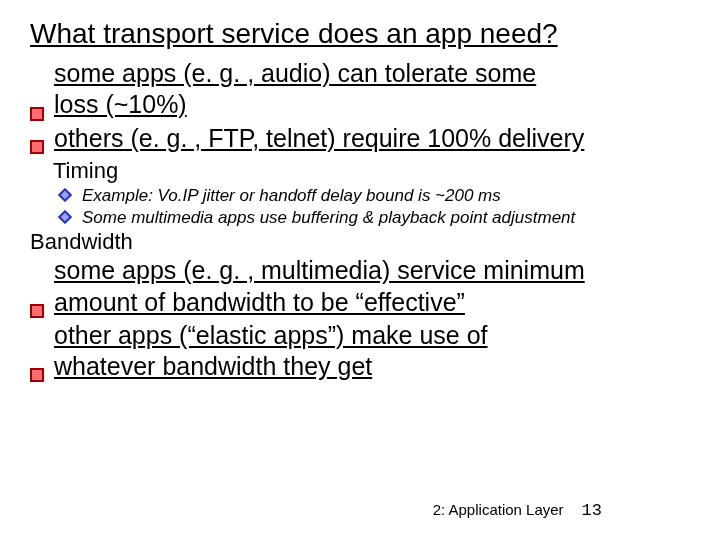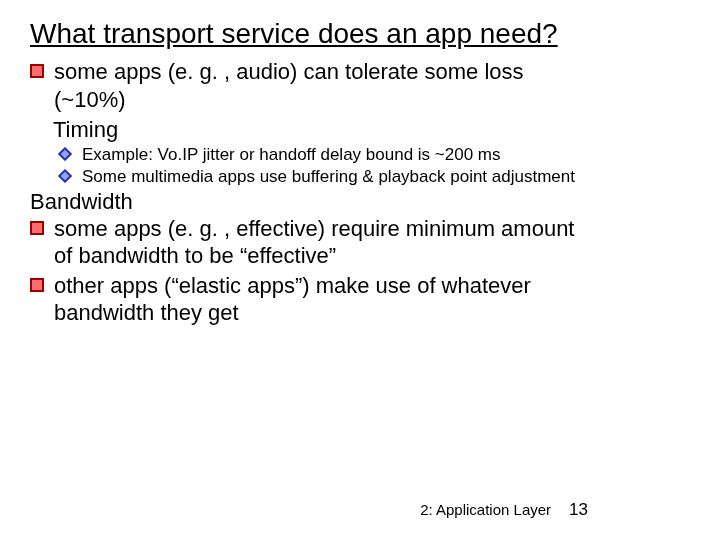--- a/index.html
+++ b/index.html
@@ -24,31 +24,33 @@
     text-decoration: underline;
     margin: 0 0 8px 0;
     font-weight: normal;
   }
   .section-head {
     font-size: 22px;
     margin: 4px 0 0 0;
   }
   .bullet-row {
     display: flex;
-    align-items: flex-start;
-    font-size: 22px;
+    align-items: flex-end;
+    font-size: 25px;
     line-height: 1.25;
     margin: 0 0 2px 0;
+    text-decoration: underline;
   }
   .sub-row {
     display: flex;
     align-items: flex-start;
     font-size: 17px;
     line-height: 1.25;
     margin: 1px 0 1px 28px;
+    font-style: italic;
   }
   .bullet-marker {
     width: 14px;
     height: 14px;
     border: 2px solid #a00000;
     background: #ff6e6e;
     margin: 6px 10px 0 0;
     flex: 0 0 auto;
     box-sizing: border-box;
   }
@@ -60,60 +62,65 @@
     transform: rotate(45deg);
     margin: 5px 12px 0 2px;
     flex: 0 0 auto;
     box-sizing: border-box;
   }
   .bullet-text {
     flex: 1 1 auto;
   }
   .footer {
     position: absolute;
-    right: 28px;
+    right: 14px;
     bottom: 20px;
     font-size: 15px;
     display: flex;
     align-items: baseline;
     gap: 18px;
     margin-top: 28px;
   }
   .page-num {
     font-size: 17px;
+    font-family: Liberation Mono, monospace;
   }
   .sec-timing { margin-top: 4px; margin-left: 23px; }
   .sec-bw { margin-top: 0; }
 </style>
 </head>
 <body>
 
 <div class="slide">
 
   <h1 class="title">What transport service does an app need?</h1>
 
   <div class="bullet-row">
     <div class="bullet-marker"></div>
     <div class="bullet-text">some apps (e. g. , audio) can tolerate some loss (~10%)</div>
   </div>
+  <div class="bullet-row">
+    <div class="bullet-marker"></div>
+    <div class="bullet-text">others (e. g. , FTP, telnet) require 100% delivery</div>
+  </div>
 
   <div class="section-head sec-timing">Timing</div>
   <div class="sub-row">
     <div class="diamond-marker"></div>
     <div class="bullet-text">Example: Vo.IP jitter or handoff delay bound is ~200 ms</div>
   </div>
   <div class="sub-row">
     <div class="diamond-marker"></div>
     <div class="bullet-text">Some multimedia apps use buffering &amp; playback point adjustment</div>
   </div>
 
   <div class="section-head sec-bw">Bandwidth</div>
   <div class="bullet-row">
     <div class="bullet-marker"></div>
-    <div class="bullet-text">some apps (e. g. , effective) require minimum amount of bandwidth to be “effective”</div>
+    <div class="bullet-text">some apps (e. g. , multimedia) service minimum amount of bandwidth to be “effective”</div>
   </div>
   <div class="bullet-row">
     <div class="bullet-marker"></div>
     <div class="bullet-text">other apps (“elastic apps”) make use of whatever bandwidth they get</div>
   </div>
 
   <div class="footer">
     <span>2: Application Layer</span>
     <span class="page-num">13</span>
   </div>

